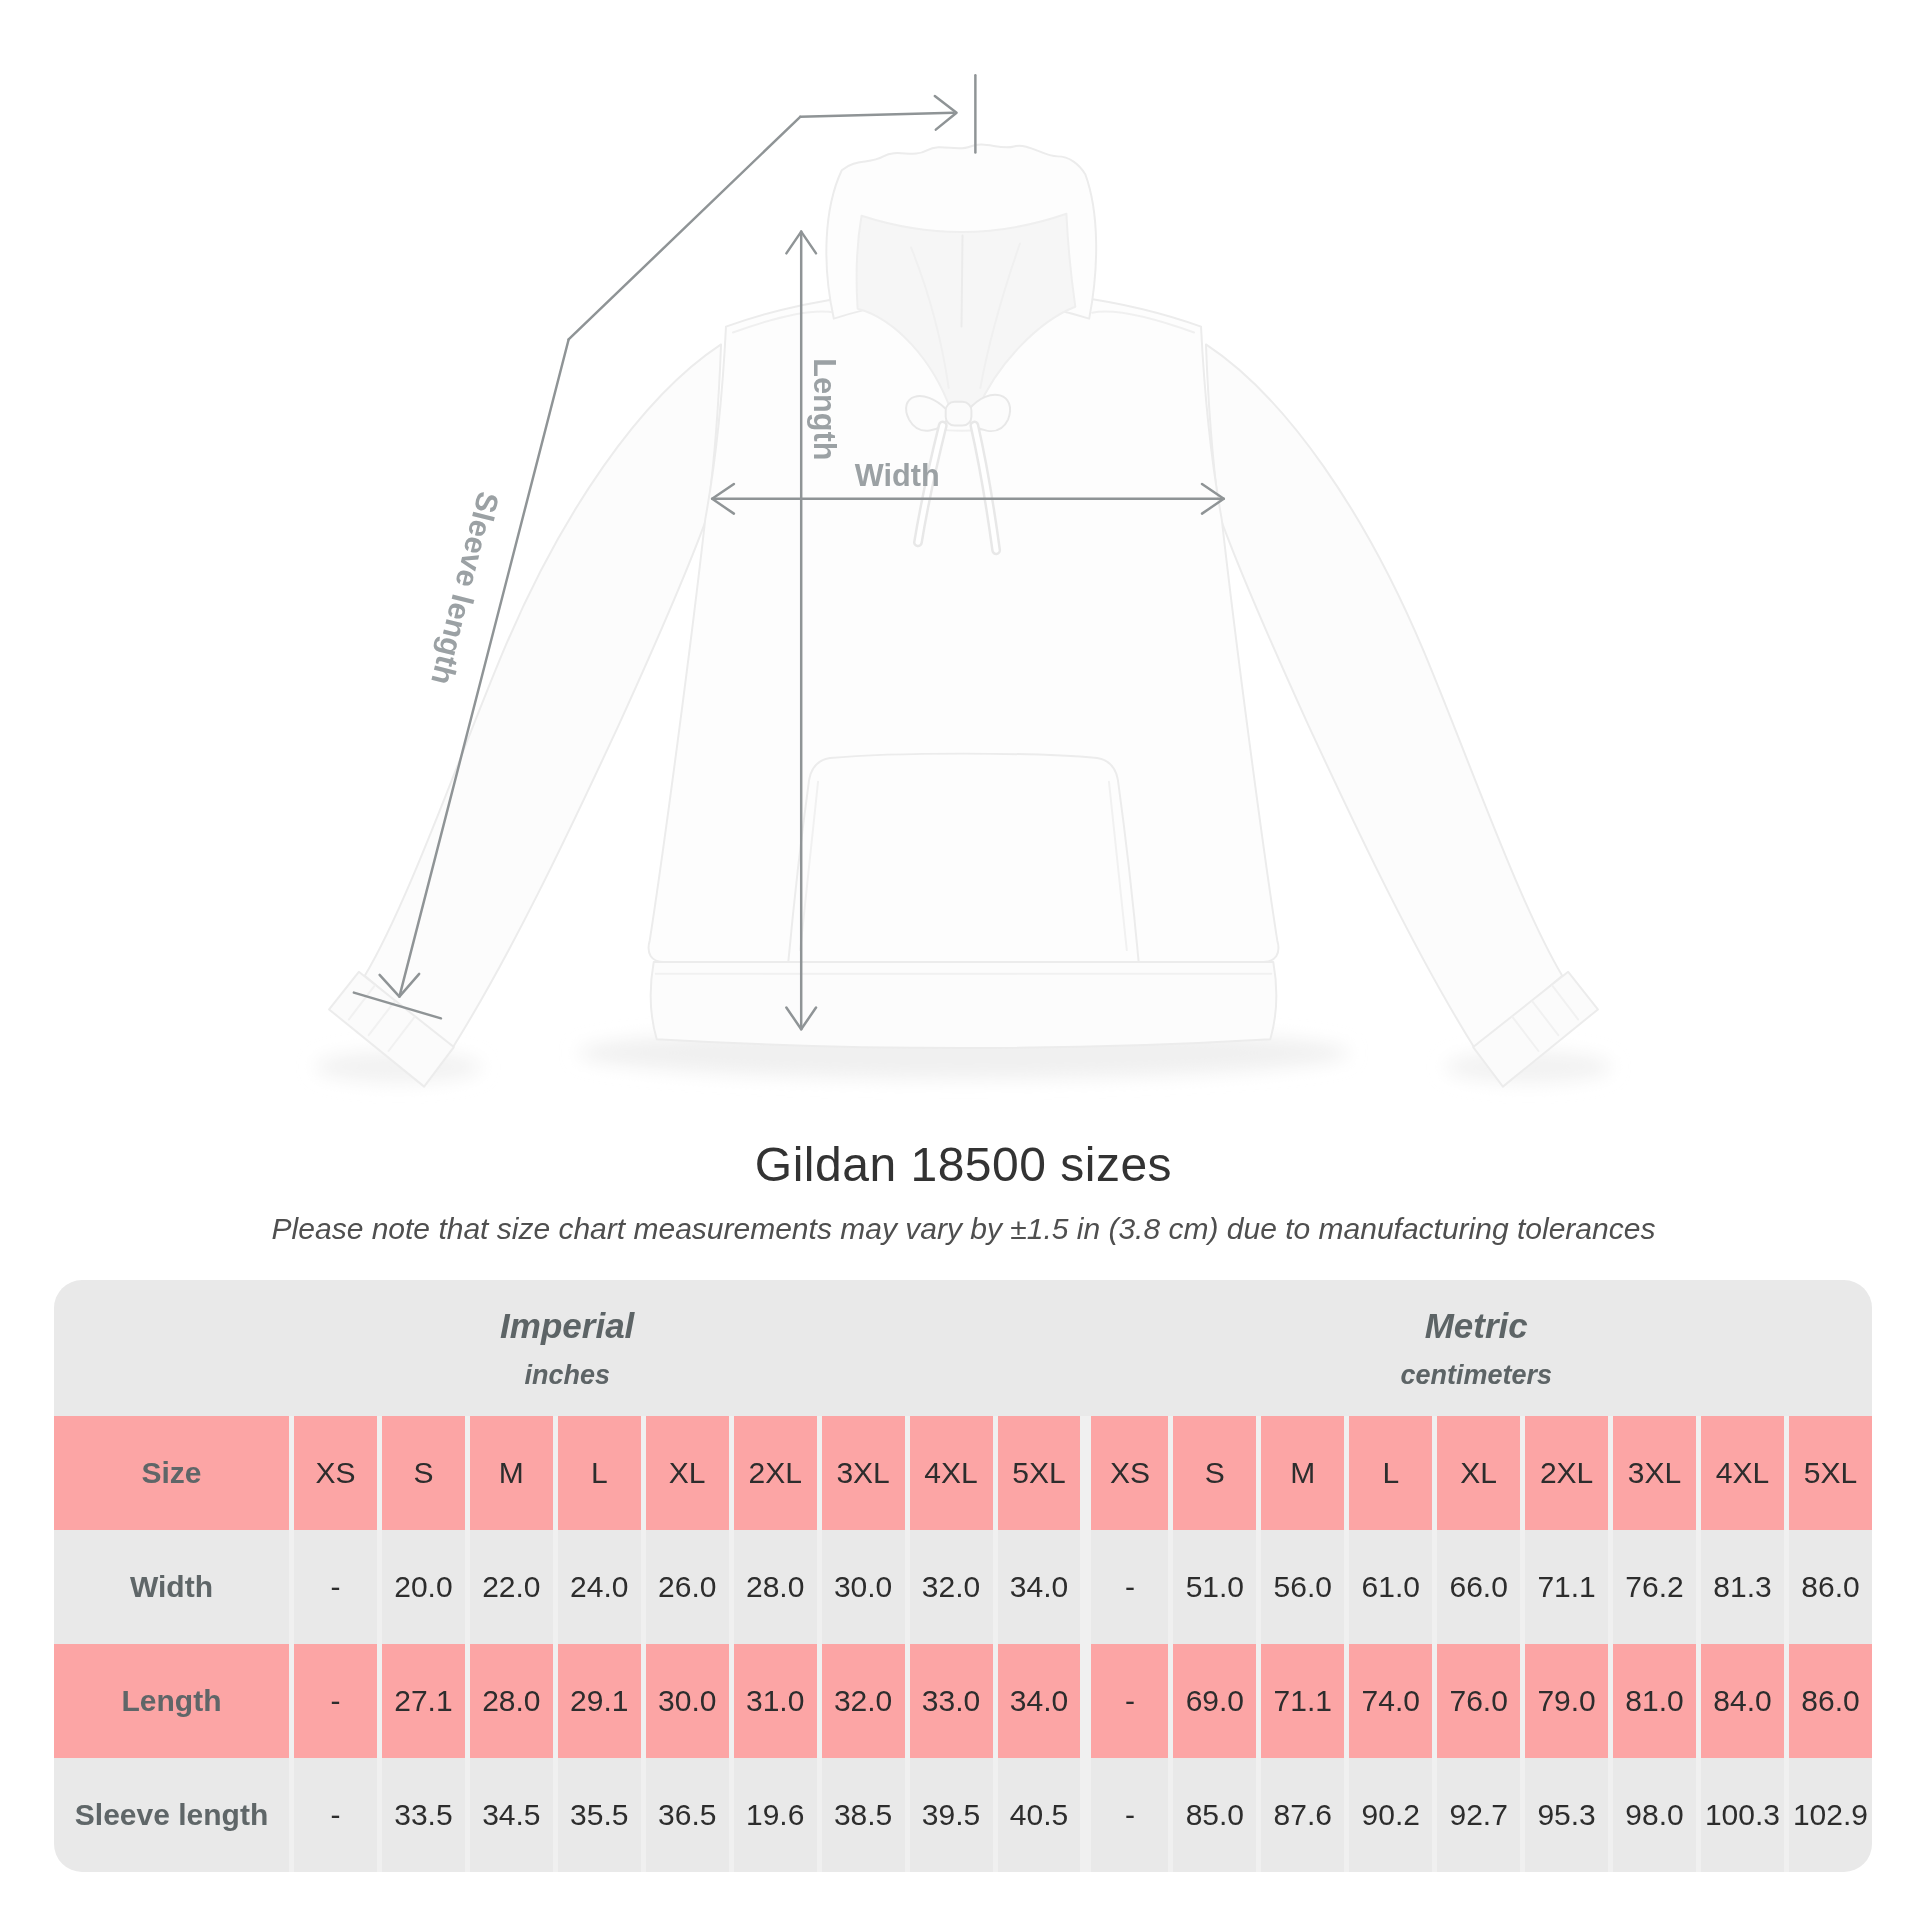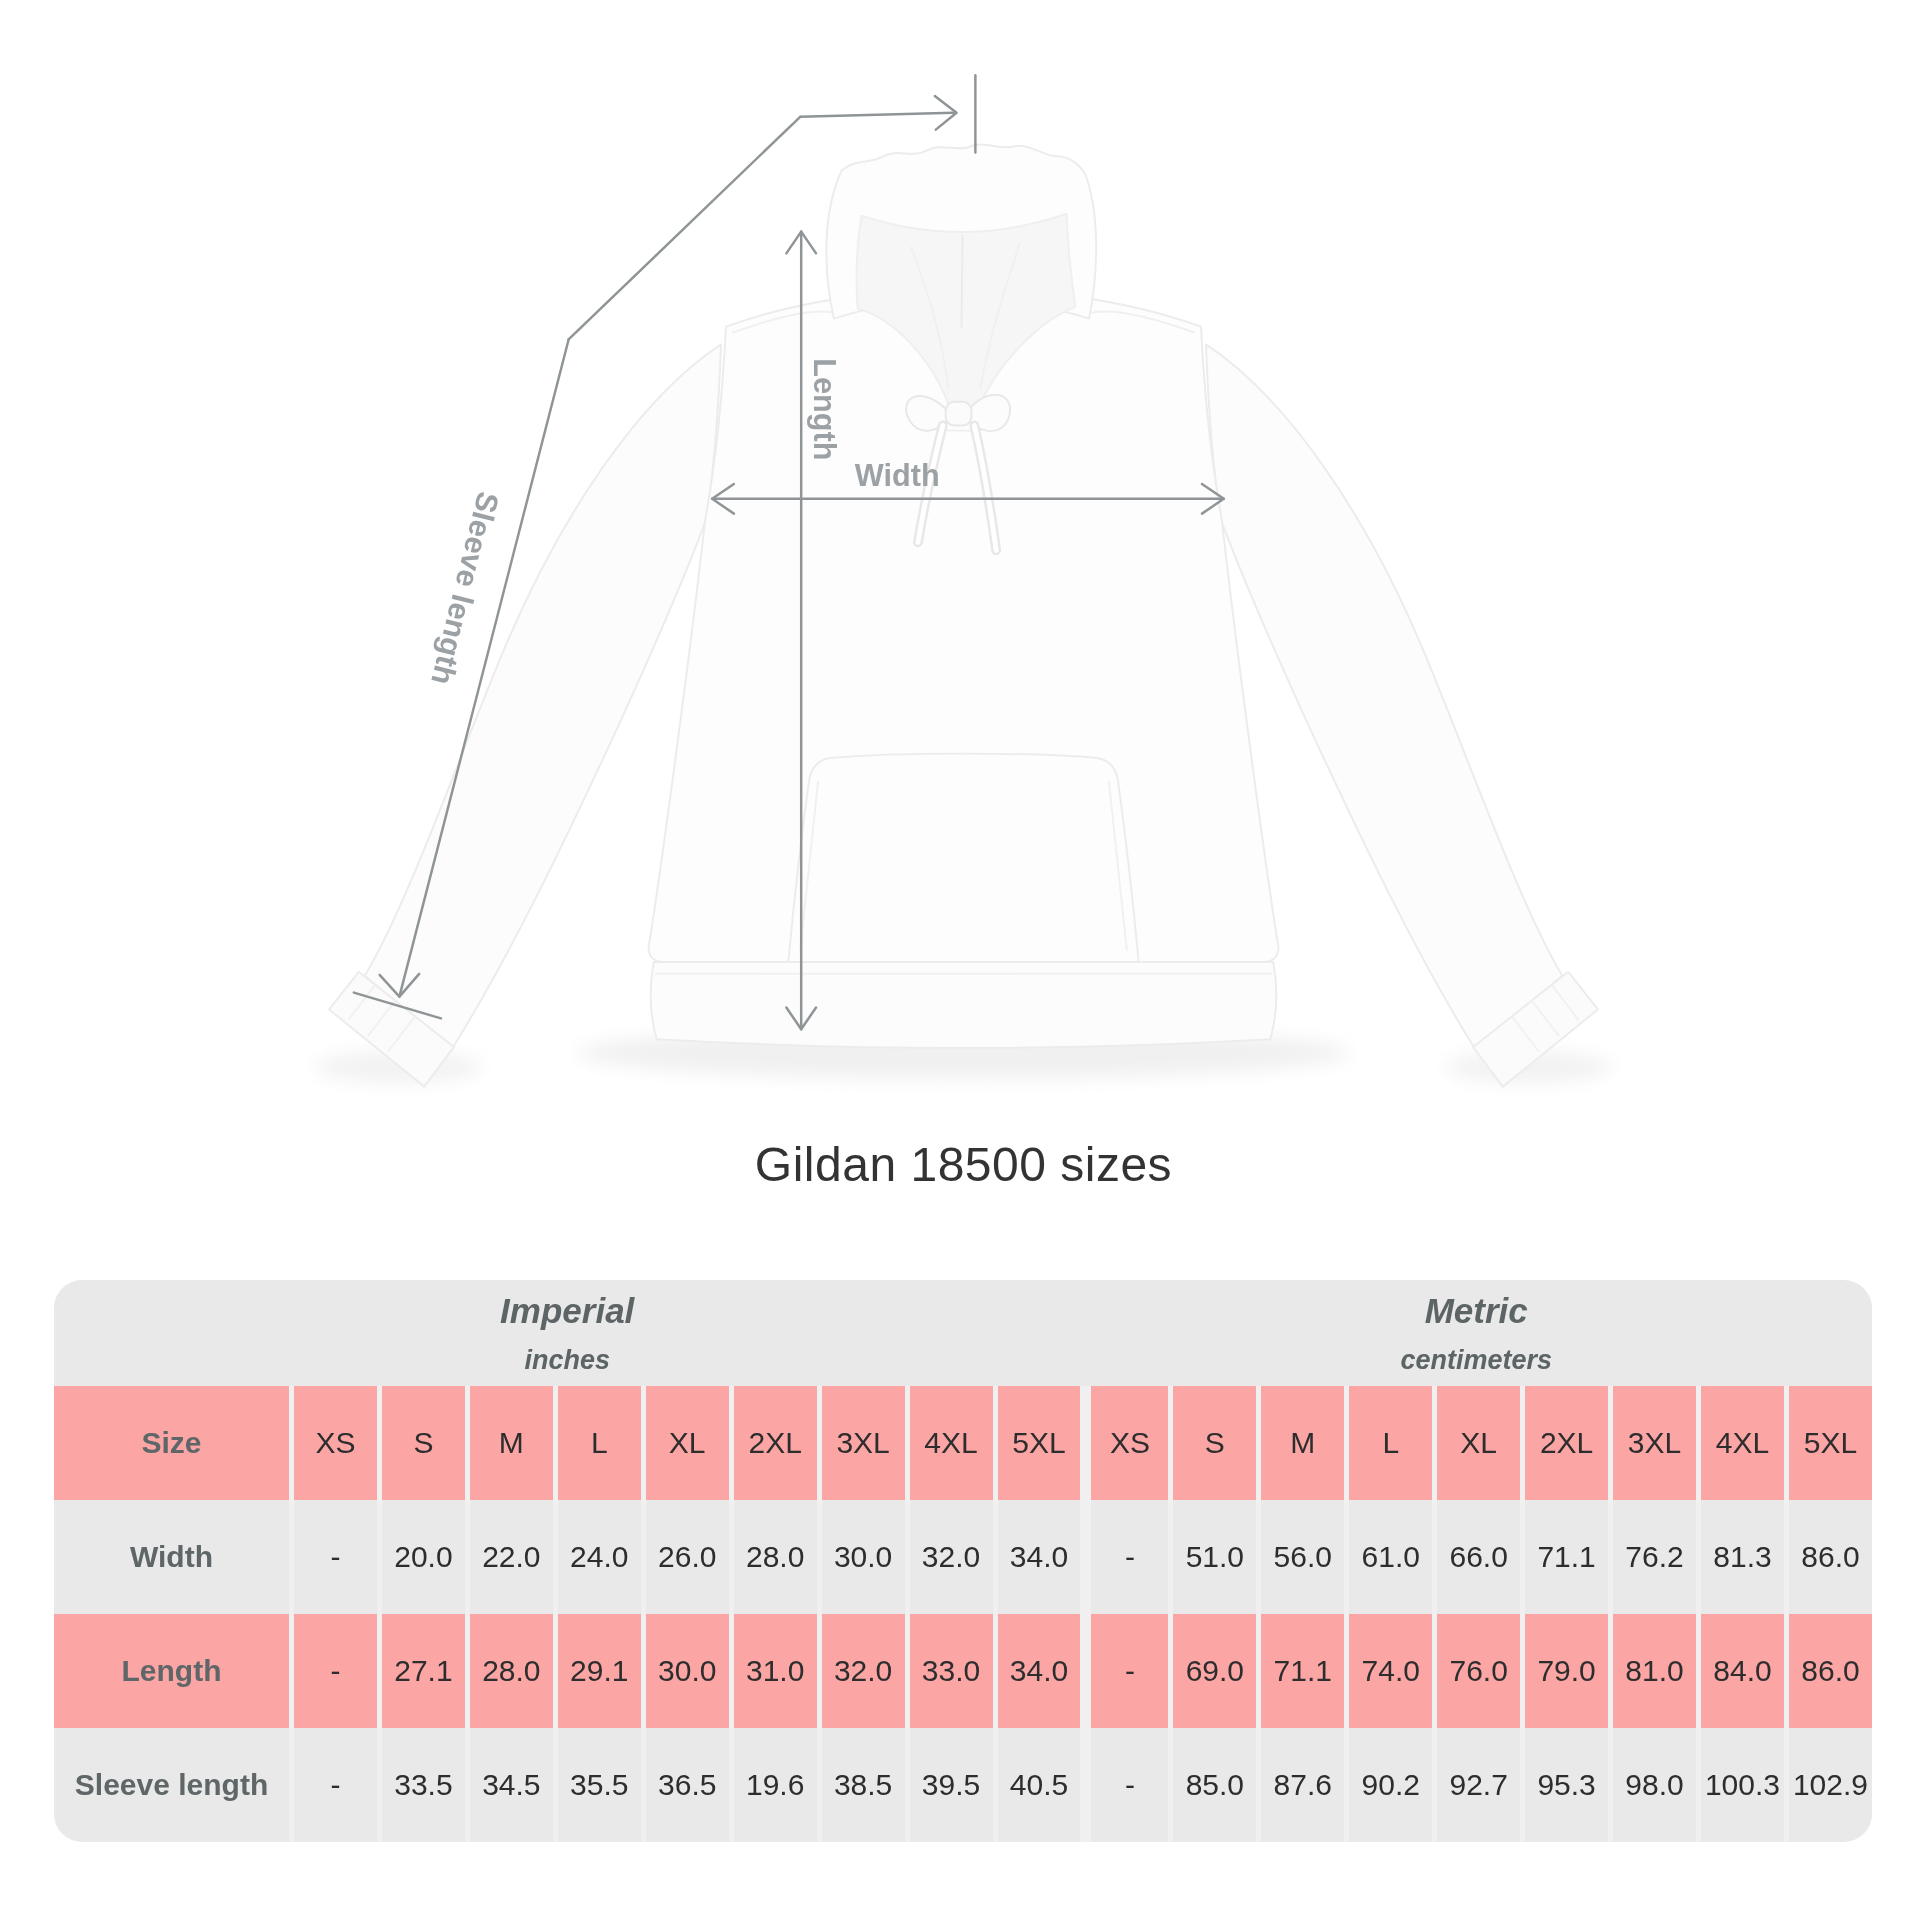--- a/index.html
+++ b/index.html
@@ -9,21 +9,21 @@
   }
   
   .diagram{position:absolute;top:0;left:0;width:1927px;height:1148px;}
   
   .title-block{position:absolute;top:1137px;left:0;width:1927px;text-align:center;}
   .page-title{font-size:48px;font-weight:normal;color:#333333;letter-spacing:0.5px;}
   .page-subtitle{margin-top:20px;font-size:30px;font-style:italic;color:#4f4f4f;}
   
   .table-wrap{position:absolute;top:1280px;left:54px;width:1818px;border-radius:28px;overflow:hidden;}
   table.size-table{border-collapse:separate;border-spacing:0;width:1818px;table-layout:fixed;}
-  .size-table thead th{background:#e9e9e9;border:none;height:106px;vertical-align:middle;padding:0;}
+  .size-table thead th{background:#e9e9e9;border:none;height:136px;vertical-align:middle;padding:0;}
   .group-title{font-size:35px;font-weight:bold;font-style:italic;color:#5d6466;}
   .group-unit{margin-top:14px;font-size:27px;font-style:italic;color:#5d6466;}
   .size-table td,.size-table tbody th{
     height:114px;padding:0;text-align:center;vertical-align:middle;
     font-size:30px;color:#2d2d2d;font-weight:normal;background:transparent;
   }
   .size-table tbody th{font-weight:bold;color:#5f6668;}
   tr.row-white{background:#fca5a5;}
   tr.row-gray{background:#e9e9e9;}
   .size-table tbody th + td,
@@ -113,20 +113,21 @@
     <g fill="#9ba1a4" font-family="Liberation Sans, DejaVu Sans, sans-serif" font-size="31" font-weight="bold">
       <text transform="translate(459 592) rotate(104)" text-anchor="middle">Sleeve length</text>
       <text transform="translate(822 362) rotate(90)" text-anchor="start">Length</text>
       <text x="906" y="491" text-anchor="middle">Width</text>
     </g>
   </svg>
 </div>
 
 <div class="title-block">
   <div class="page-title">Gildan 18500 sizes</div>
+  <div class="page-subtitle">Please note that size chart measurements may vary by ±1.5 in (3.8 cm) due to manufacturing tolerances</div>
 </div>
 
 <div class="table-wrap">
   <table class="size-table">
     <colgroup>
         <col style="width:235px">
       </colgroup>
     <thead>
       <tr class="band">
         <th colspan="10">

